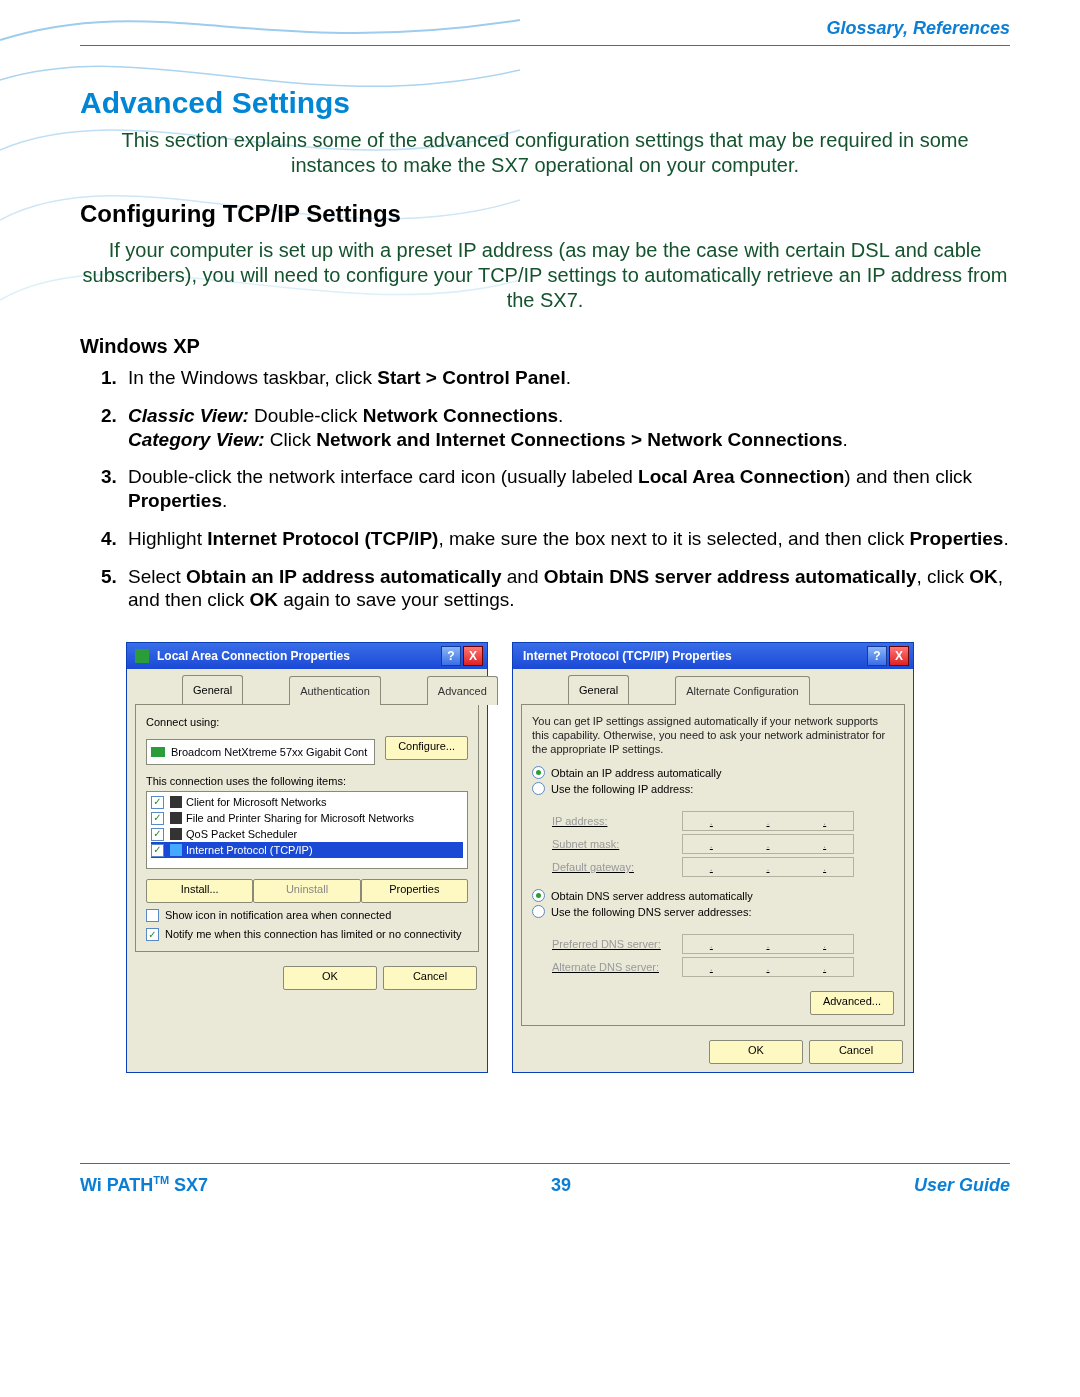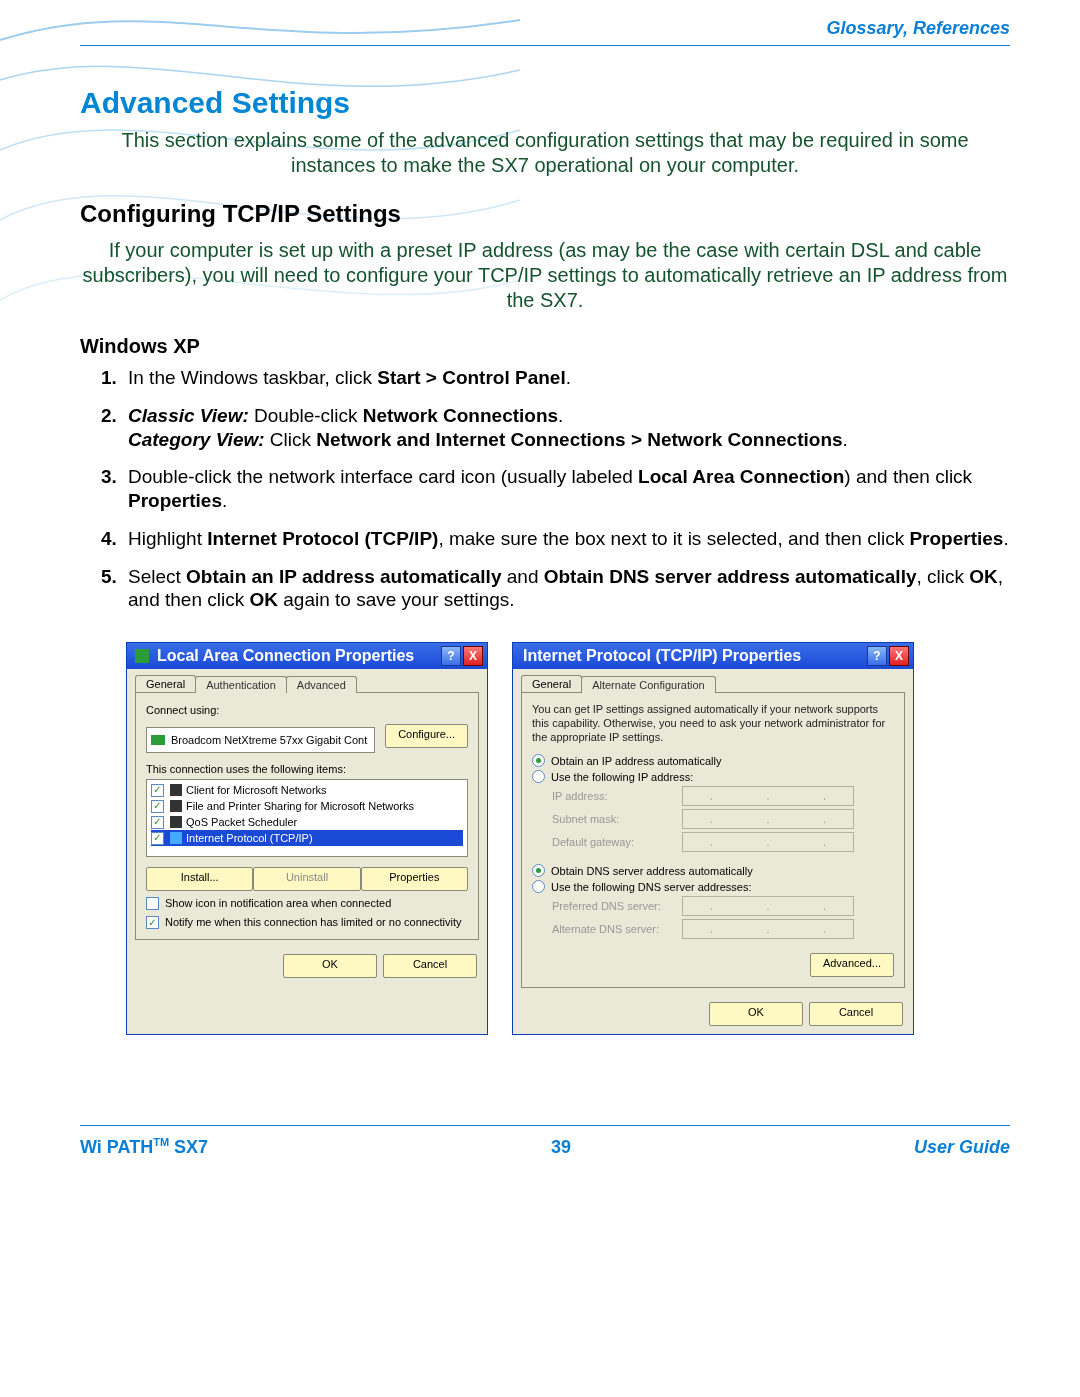--- a/index.html
+++ b/index.html
@@ -90,40 +90,41 @@
   }
   .titlebar {
     background: linear-gradient(#3a6ee8,#1a49d6);
     color:#fff;
     font-weight:bold;
     display:flex;
     align-items:center;
     padding: 2px 4px;
     height: 22px;
   }
-  .titlebar .t { flex:1; font-size:16px; padding-left:4px; }
+  .titlebar .t { flex:1; font-size:12px; padding-left:4px; }
   .tbtn {
     width:18px;height:18px;
     background:linear-gradient(#f77,#d22);
     border:1px solid #6b0000;
     color:#fff;
     display:flex;align-items:center;justify-content:center;
     font-weight:bold;font-size:12px;
     margin-left:2px;
   }
   .tbtn.help { background:linear-gradient(#8ab6f5,#3a6ee8); border-color:#163a9b; }
   .tabs {
     display:flex; margin:6px 8px 0 8px; gap:0;
   }
   .tab {
     border:1px solid #8a8a78; border-bottom:none;
     background:#eae8d7;
-    padding:2px 10px; font-size:11px;
+    padding:8px 10px; font-size:11px;
     border-radius:3px 3px 0 0;
     margin-right:-1px;
+    margin-left:47px;
   }
   .tab.inactive { color:#333; position:relative; top:1px; }
   .dlg-body {
     margin:0 8px 8px 8px;
     border:1px solid #8a8a78;
     background:#eae8d7;
     padding:8px 10px 10px 10px;
   }
   .lblrow { margin:3px 0; }
   .winbox {
@@ -160,21 +161,21 @@
   .chklabel{ display:flex; margin-top:6px;}
   .chklabel .chk{margin-right:6px;}
   .dlg-footer { display:flex; justify-content:flex-end; gap:6px; padding:6px 10px 8px 10px;}
   .dlg-footer .wbtn{width:68px;}
 
   
   .info { font-size:11px; color:#222; margin:2px 0 10px 0; line-height:1.25;}
   .radio { width:11px;height:11px;border:1px solid #5a8ac6;border-radius:50%;margin-right:6px;display:inline-flex;align-items:center;justify-content:center;background:#fff;}
   .radio.on::after{content:""; width:5px;height:5px;border-radius:50%;background:#2a9c3a;display:block;}
   .optrow{display:flex;align-items:center;margin:3px 0;}
-  .field-grid{margin:3px 0 2px 20px;}
+  .field-grid{margin:16px 0 2px 20px;text-decoration:underline;}
   .frow{display:flex;align-items:center;margin:3px 0;}
   .frow .fl{width:130px;color:#999;font-size:11px;}
   .ipbox{ width:170px;height:18px;border:1px solid #b4b29e;background:#eae8d7;display:flex;align-items:center;justify-content:space-around;color:#999;}
   .dot{color:#999;}
   .adv-row{display:flex;justify-content:flex-end;margin-top:14px;}
 
   
   .footer {
     border-top:1px solid #0b7fd6;
     margin-top: 90px;

